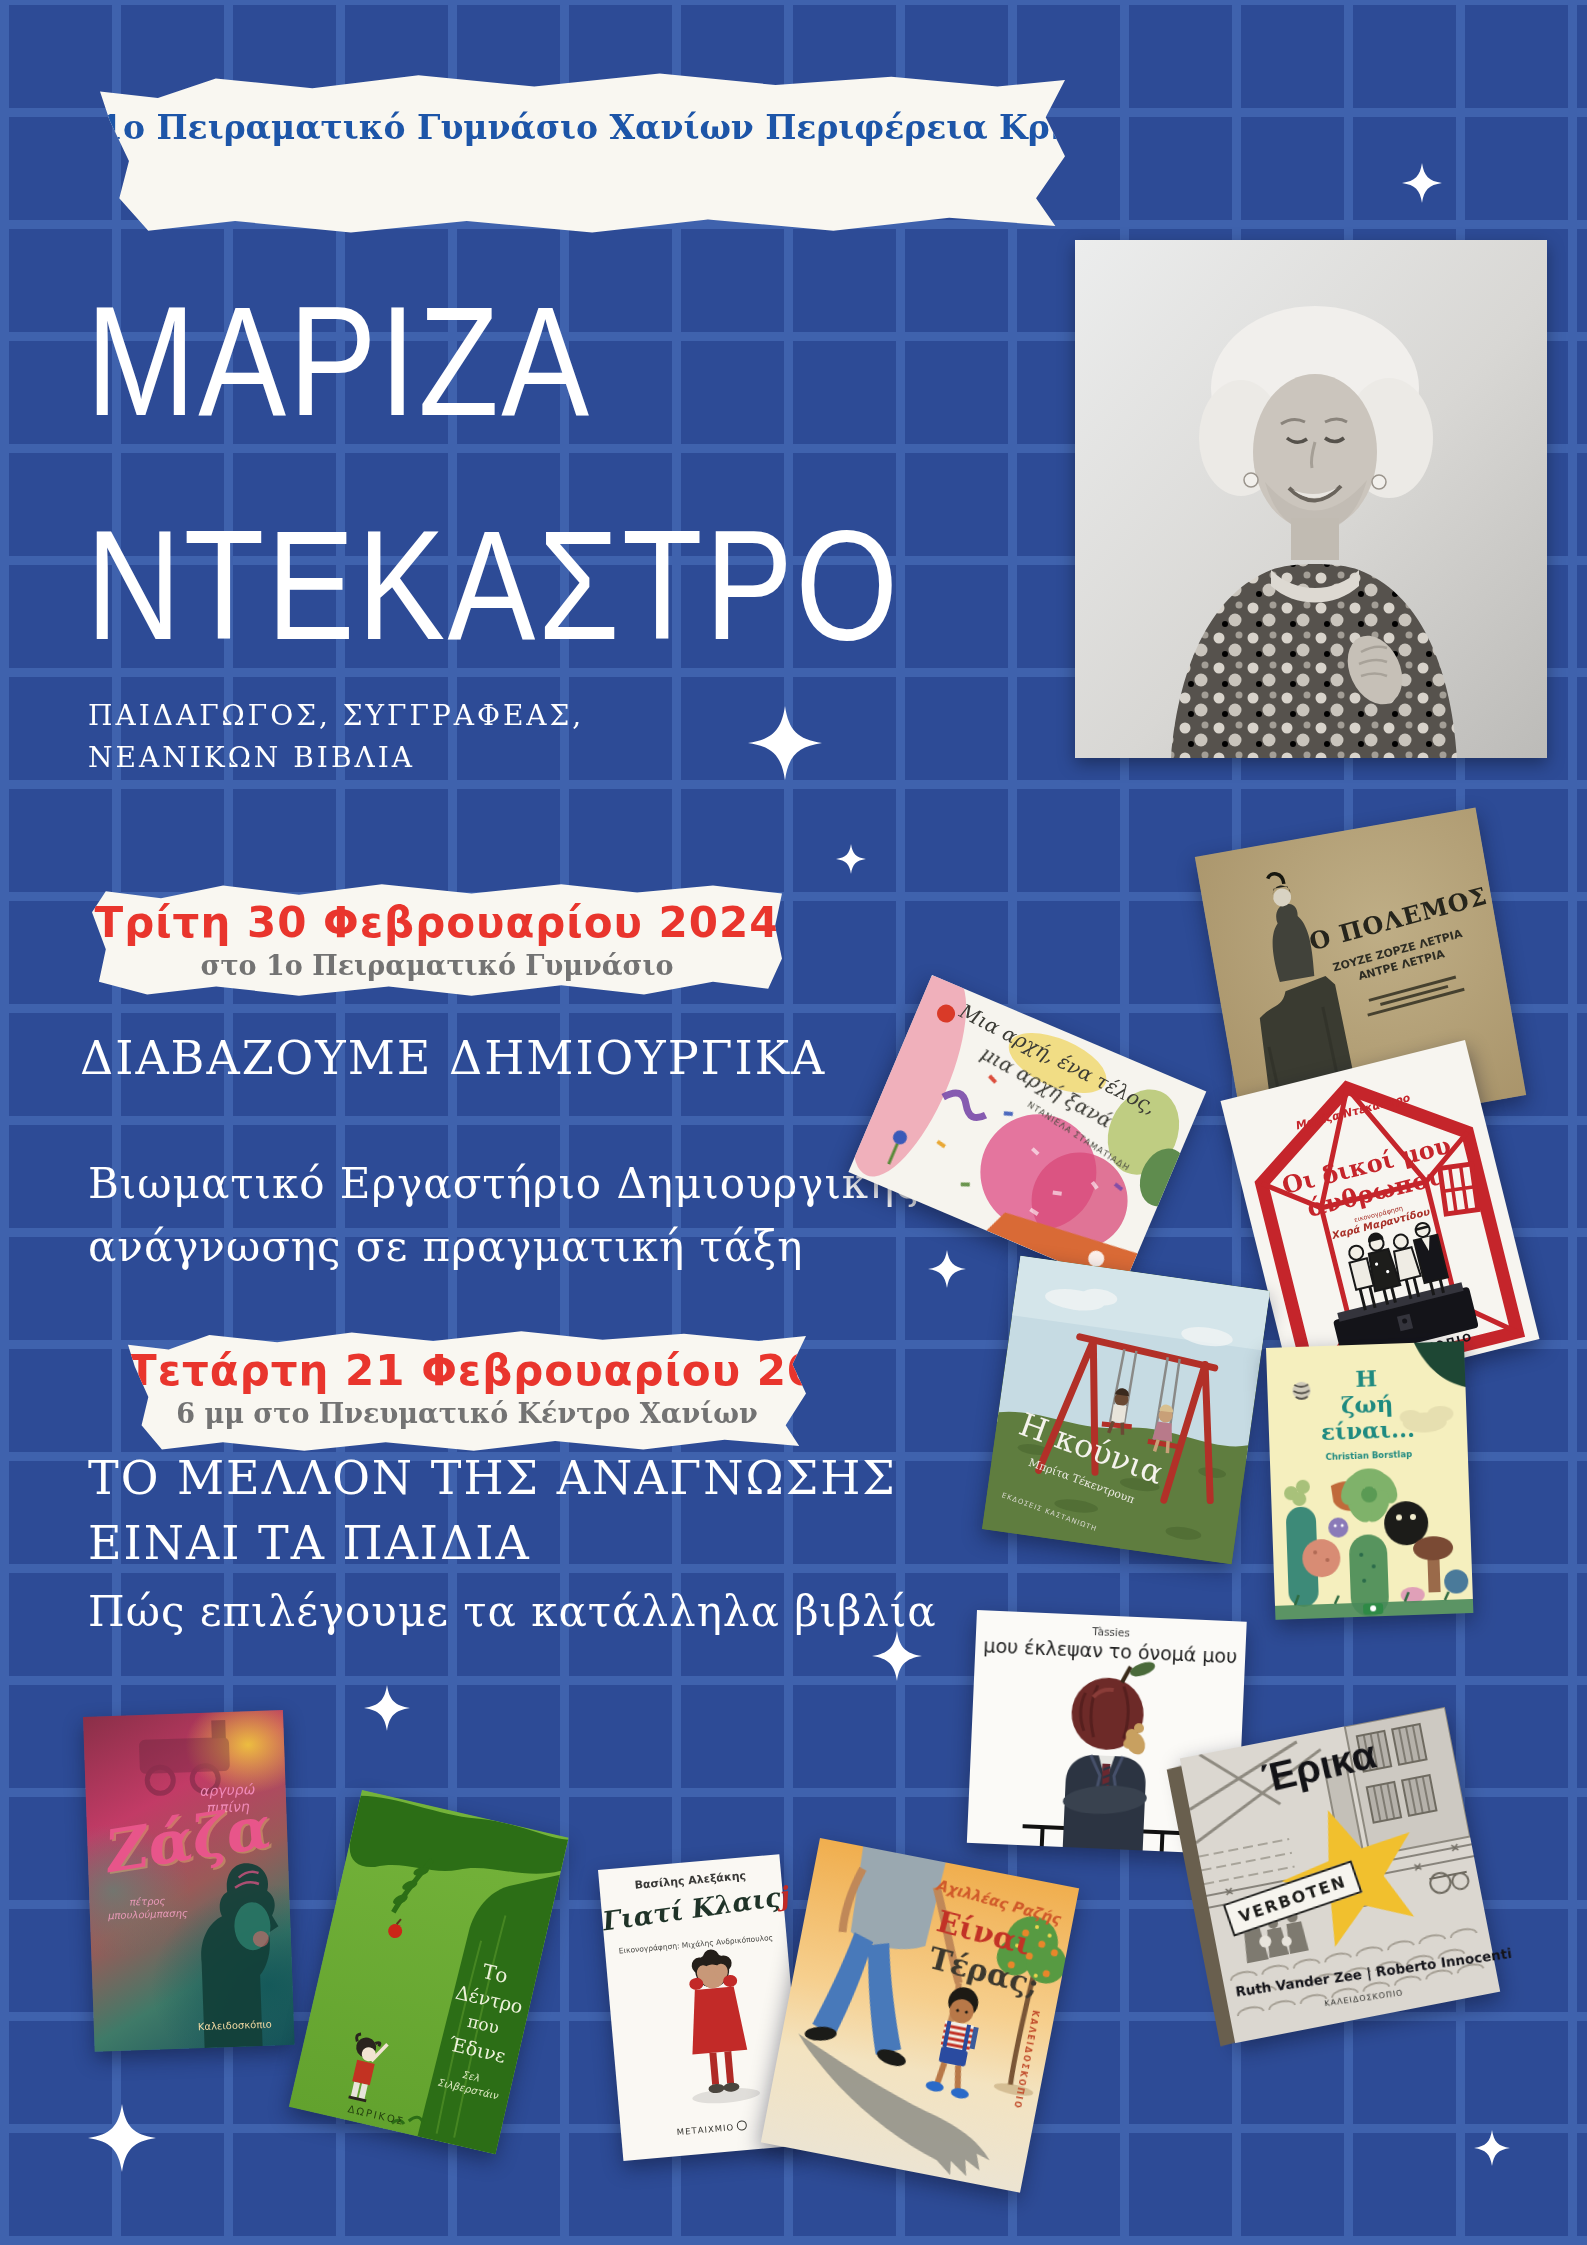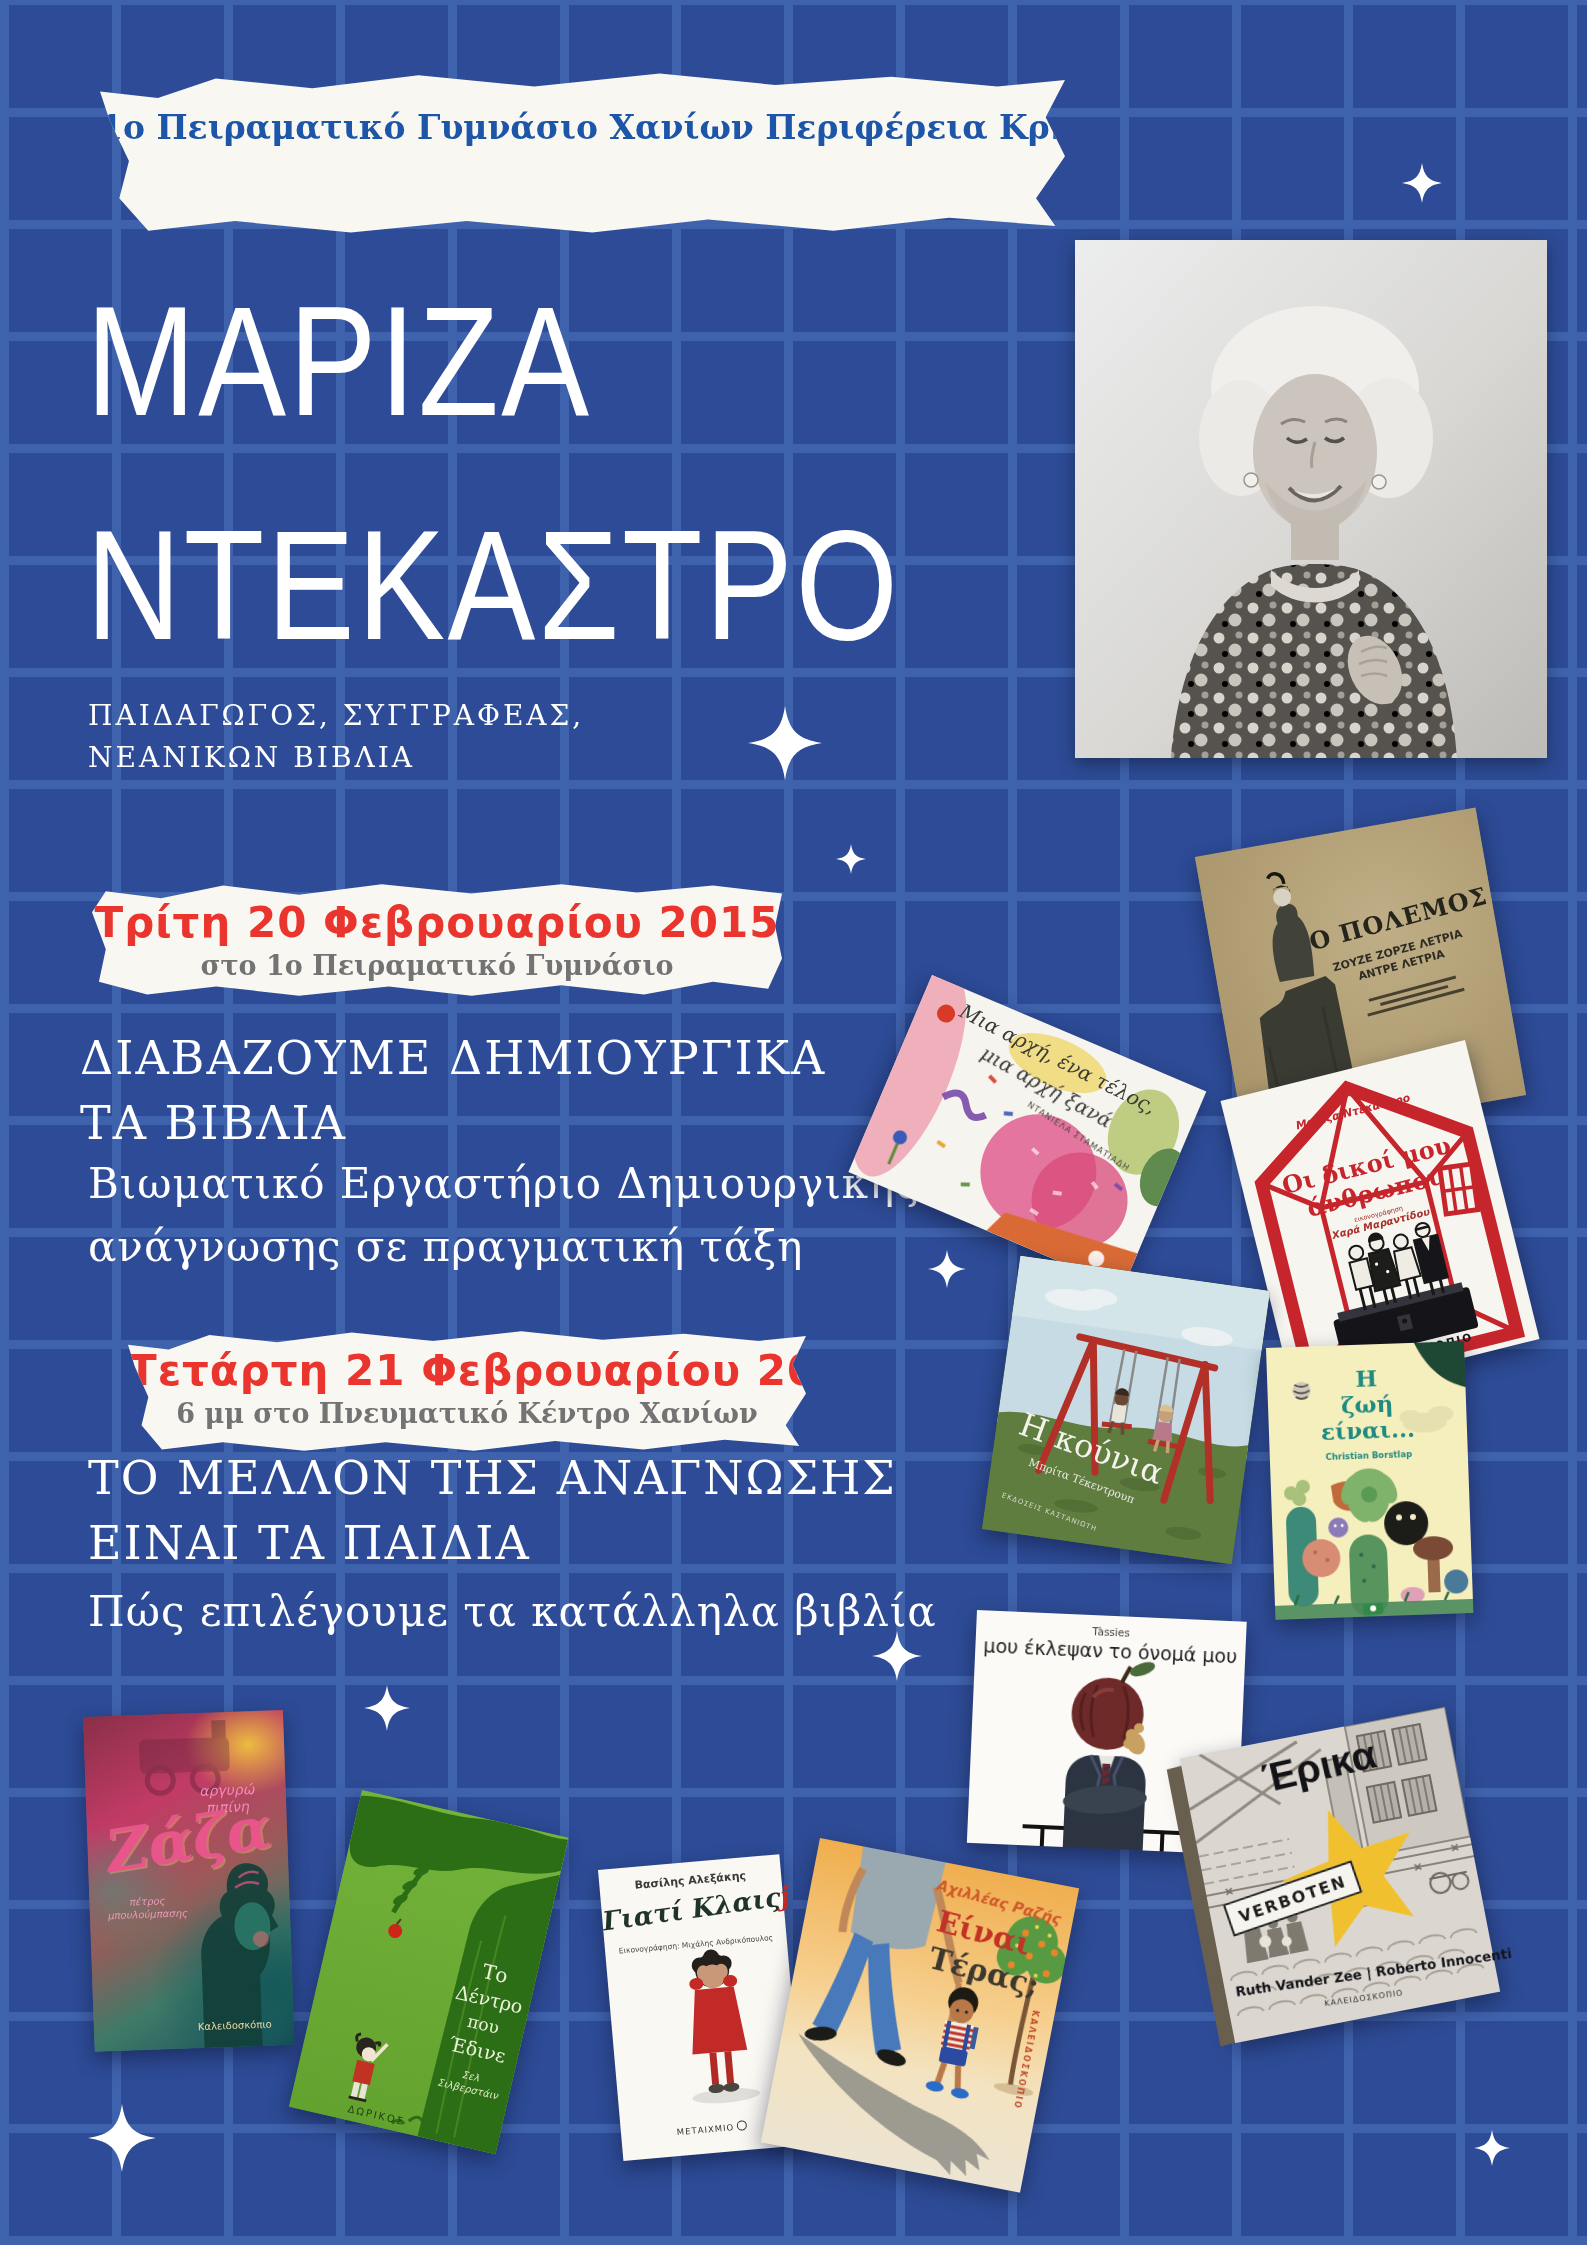--- a/index.html
+++ b/index.html
@@ -164,26 +164,25 @@
       <circle cx="304" cy="242" r="7" fill="#f2f0ec" stroke="#9a948c" stroke-width="1.5"></circle>
       <rect x="216" y="278" width="48" height="42" fill="#c1bbb2"></rect>
       <path d="M96,518 C104,420 140,352 196,330 C216,322 264,322 284,330 C342,352 376,422 382,518 Z" fill="url(#floral)"></path>
       <path d="M196,330 C220,354 260,354 284,330 L284,346 C260,368 220,368 196,346 Z" fill="#ddd9d2"></path>
       <ellipse cx="300" cy="430" rx="25" ry="36" fill="#c6c0b7" transform="rotate(-25 300 430)"></ellipse>
       <path d="M286,412 q14,-8 26,-4 M284,424 q16,-7 28,-2 M286,436 q14,-5 26,0" stroke="#a8a299" stroke-width="2.5" fill="none"></path>
     </svg>
   </div>
 
   <div class="abs brush b2 ev-banner1">
-    <div class="abs ev-date nowrap">Τρίτη 20 Φεβρουαρίου 2015</div>
+    <div class="abs ev-date nowrap">Τρίτη 30 Φεβρουαρίου 2024</div>
     <div class="abs ev-loc nowrap">στο 1ο Πειραματικό Γυμνάσιο</div>
   </div>
   <div class="abs ev-title ev1-title">
     <div class="nowrap">ΔΙΑΒΑΖΟΥΜΕ ΔΗΜΙΟΥΡΓΙΚΑ</div>
-    <div class="nowrap">ΤΑ ΒΙΒΛΙΑ</div>
   </div>
   <div class="abs ev-desc ev1-desc">
     <div class="nowrap">Βιωματικό Εργαστήριο Δημιουργικής</div>
     <div class="nowrap">ανάγνωσης σε πραγματική τάξη</div>
   </div>
 
   <div class="abs brush b1 ev-banner2">
     <div class="abs ev-date nowrap">Τετάρτη 21 Φεβρουαρίου 2024</div>
     <div class="abs ev-loc nowrap">6 μμ στο Πνευματικό Κέντρο Χανίων</div>
   </div>

